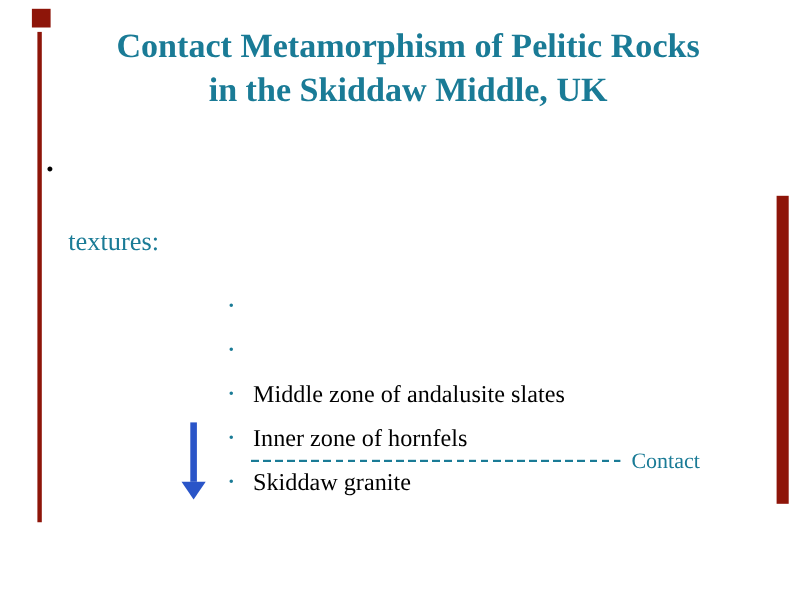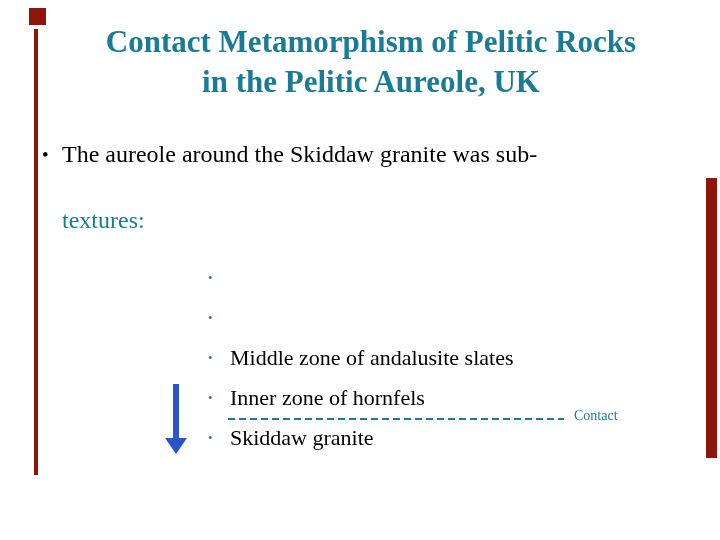--- a/index.html
+++ b/index.html
@@ -108,41 +108,41 @@
     position: absolute;
     left: 228px; top: 418px;
     width: 336px; height: 2px;
     background: repeating-linear-gradient(90deg,
       var(--teal, #1a7b96) 0 7px, transparent 7px 11px);
   }
   .contact {
     position: absolute;
     left: 574px; top: 408px;
     color: var(--teal, #1a7b96);
-    font-size: 14px;
+    font-size: 20px;
   }
 </style>
 </head>
 <body>
 
 <div class="slide">
 
   <div class="corner-square"></div>
   <div class="left-line"></div>
   <div class="right-bar"></div>
 
   <h1 class="title">
     <span>Contact Metamorphism of Pelitic Rocks</span><br>
-    <span>in the Pelitic Aureole, UK</span>
+    <span>in the Skiddaw Middle, UK</span>
   </h1>
 
   <div class="intro">
     <span class="intro-bullet">•</span>
     <div class="intro-text">
-      <span>The aureole around the Skiddaw granite was sub-</span><br>
+      <br>
       <br>
       <span class="teal">textures:</span>
     </div>
   </div>
 
 
   <div class="arrow">
     <div class="arrow-shaft"></div>
     <div class="arrow-head"></div>
   </div>

